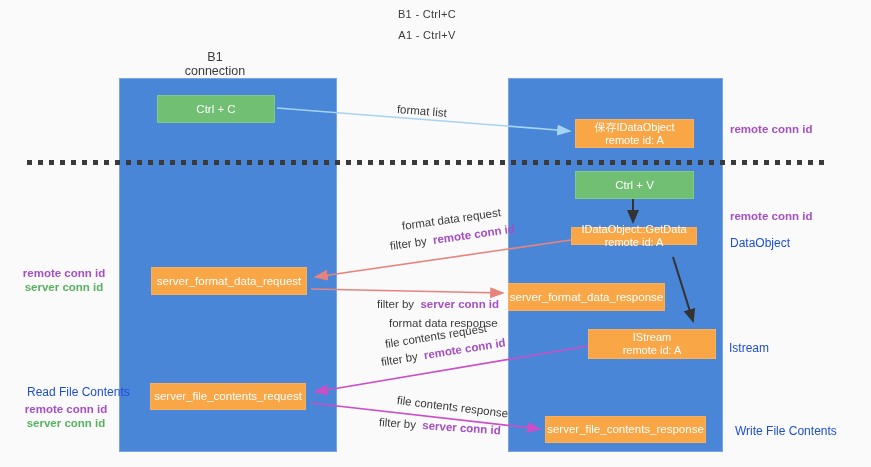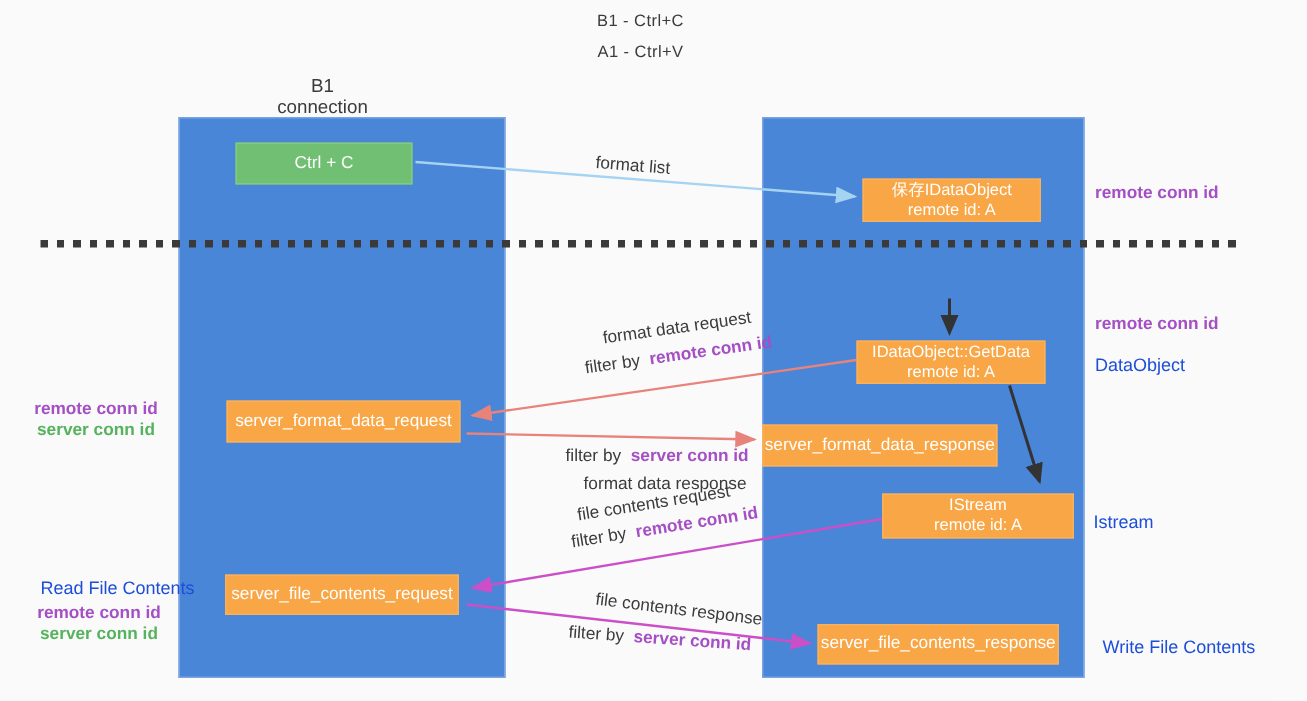--- a/index.html
+++ b/index.html
@@ -94,22 +94,23 @@
     <line x1="311" y1="403" x2="540" y2="429" stroke="#cb4fc6" stroke-width="1.6" marker-end="url(#ah-magenta)"></line>
   </svg>
 
   <div class="abs node node-green" style="left:157px;top:95px;width:118px;height:28px;">Ctrl + C</div>
 
   <div class="abs node node-orange" style="left:575px;top:119px;width:119px;height:29px;font-size:11px;">
     <div>保存IDataObject</div>
     <div>remote id: A</div>
   </div>
 
+  <div class="abs node node-green" style="left:575px;top:171px;width:119px;height:28px;">Ctrl + V</div>
 
-  <div class="abs node node-orange" style="left:571px;top:227px;width:126px;height:29px;font-size:11px;">
+  <div class="abs node node-orange" style="left:571px;top:227px;width:126px;height:18px;font-size:11px;">
     <div>IDataObject::GetData</div>
     <div>remote id: A</div>
   </div>
 
   <div class="abs node node-orange" style="left:151px;top:267px;width:156px;height:28px;">server_format_data_request</div>
 
   <div class="abs node node-orange" style="left:508px;top:283px;width:157px;height:28px;">server_format_data_response</div>
 
   <div class="abs node node-orange" style="left:588px;top:329px;width:128px;height:30px;font-size:11px;">
     <div>IStream</div>

